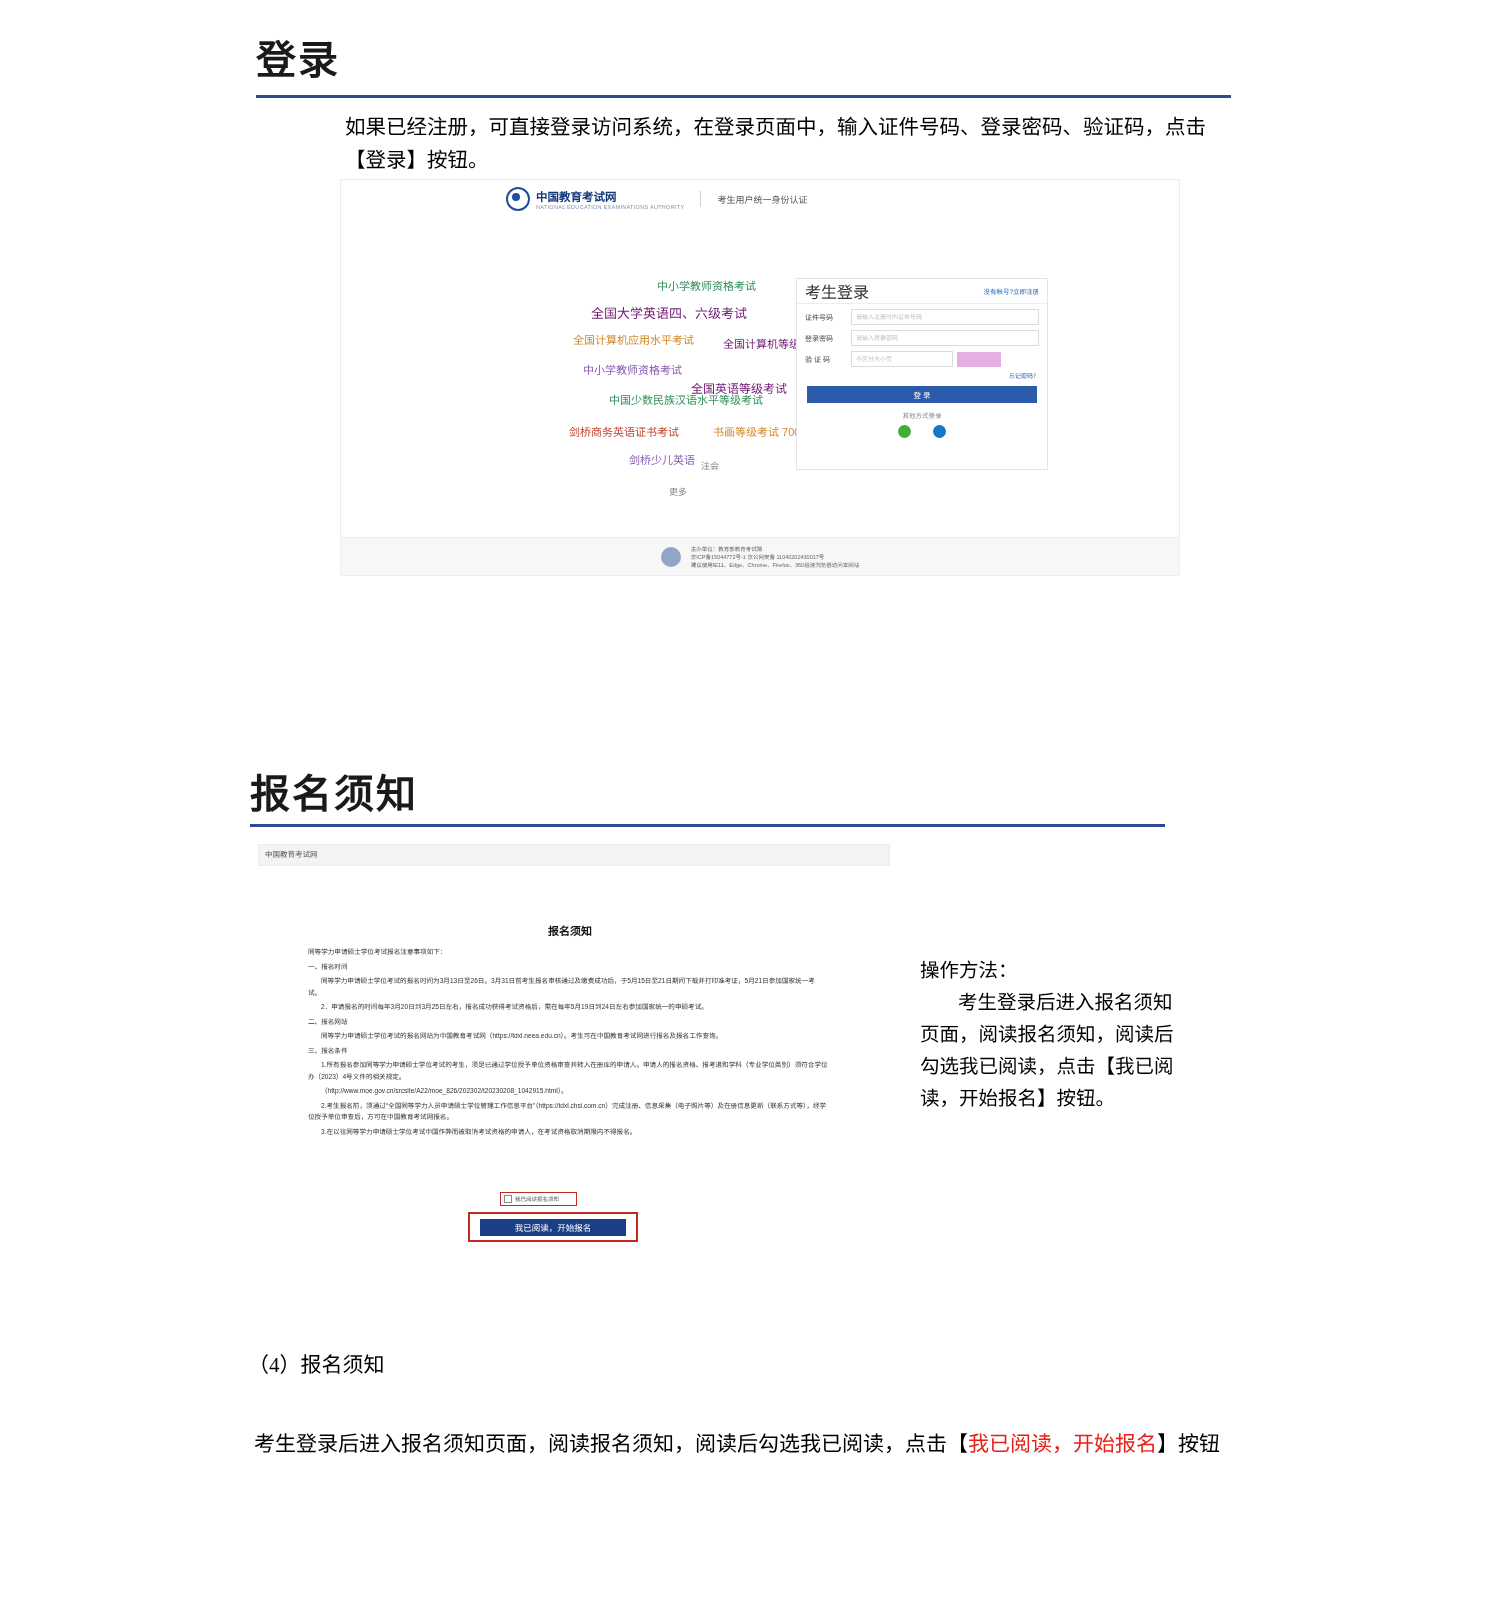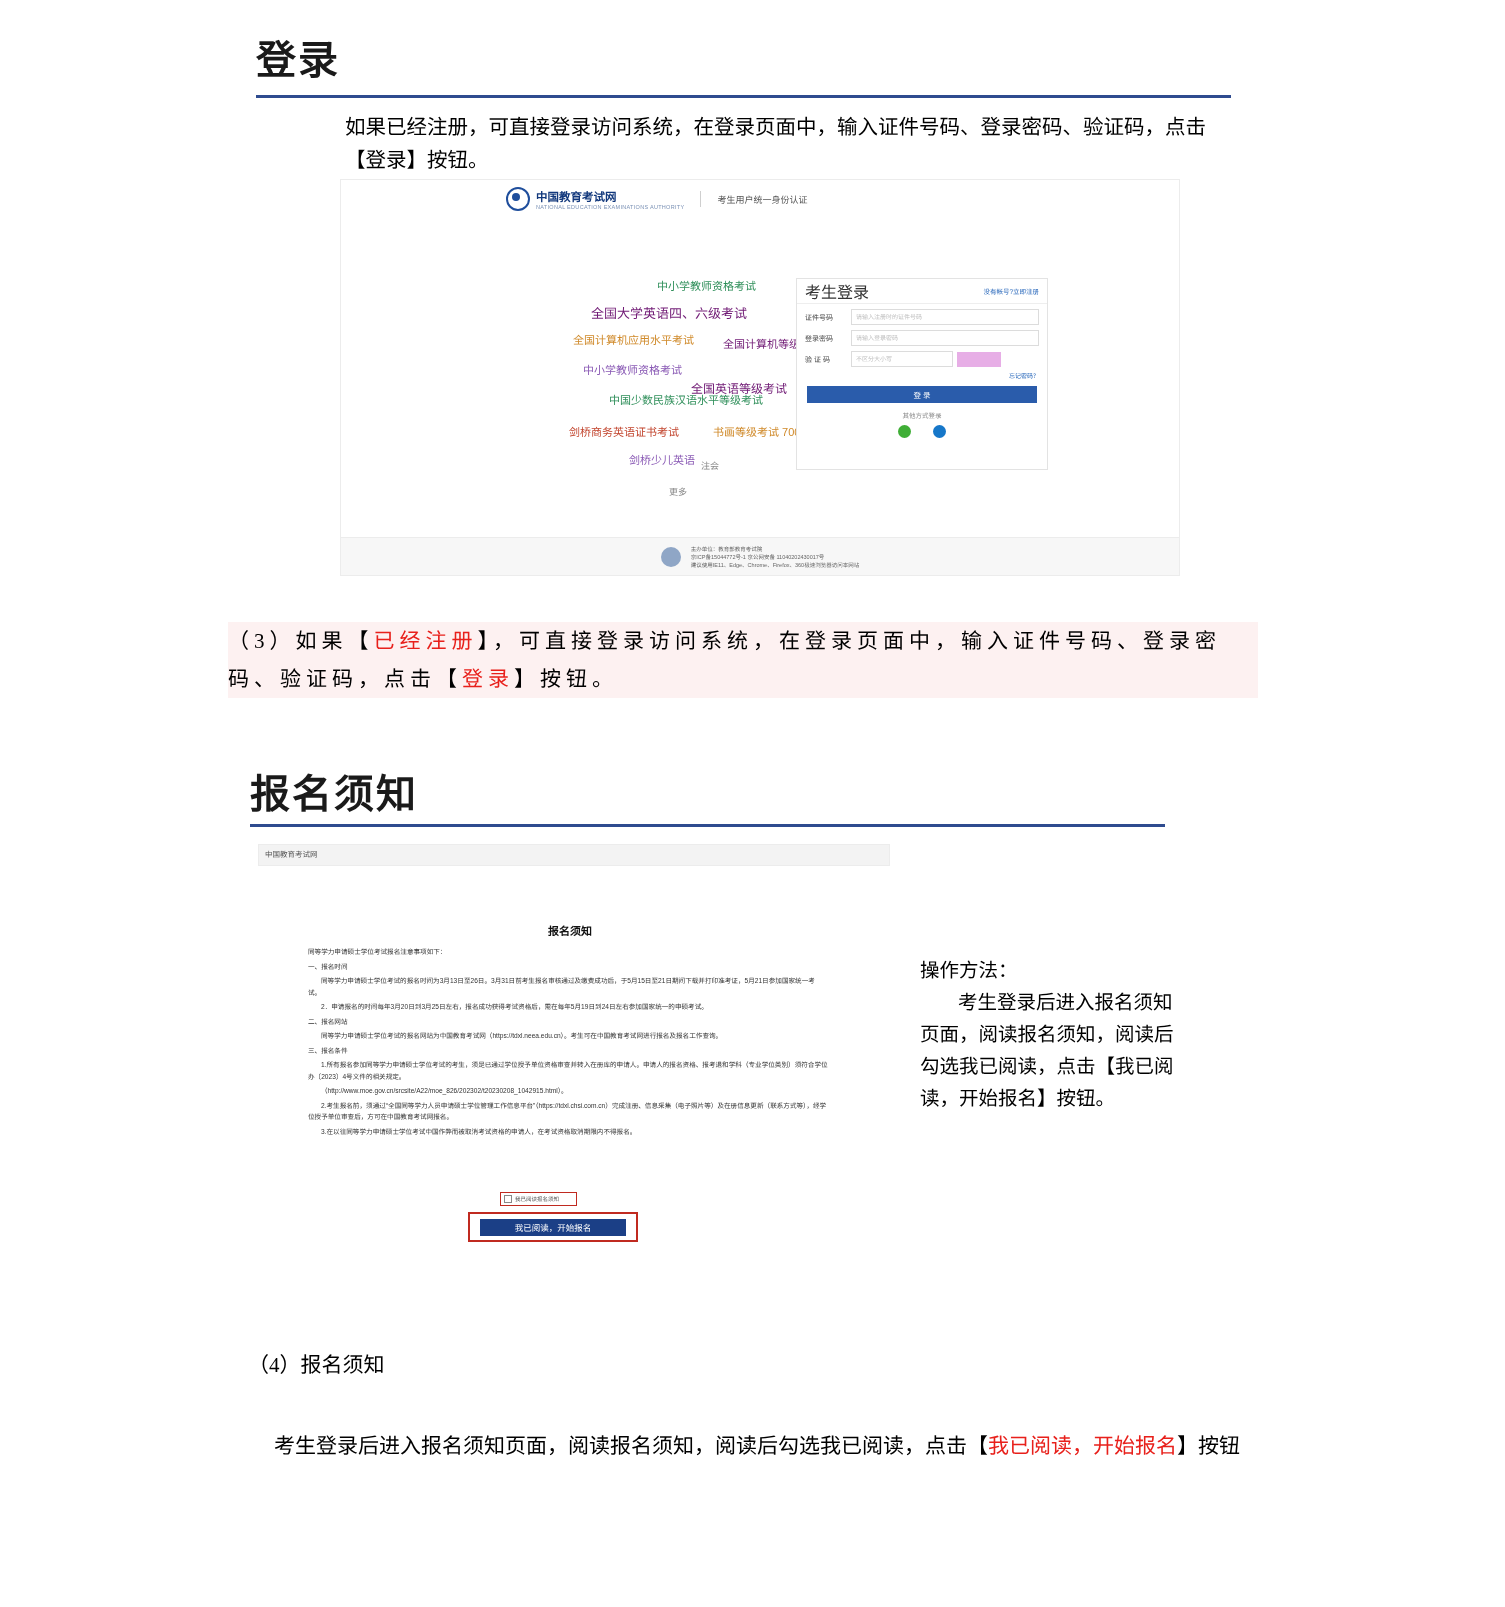--- a/index.html
+++ b/index.html
@@ -88,25 +88,26 @@
 
   #para4-label {
     position: absolute;
     left: 248px;
     top: 1348px;
     font-size: 21px;
     color: #000;
   }
   #para4-body {
     position: absolute;
-    left: 232px;
+    left: 212px;
     top: 1425px;
     width: 1040px;
     font-size: 21px;
     line-height: 42px;
+    font-family: Liberation Mono, monospace;
   }
   #para4-body .indent { display: inline-block; width: 42px; }
   #para4-body .red { color: #e8201b; }
 
   
   #op-method {
     position: absolute;
     left: 920px;
     top: 955px;
     width: 260px;
@@ -344,23 +345,20 @@
     <div class="foot-area">
       <span class="foot-seal"></span>
       <span class="foot-lines">
         <span style="display:block">主办单位：教育部教育考试院</span>
         <span style="display:block">京ICP备15044772号-1  京公网安备 11040202430017号</span>
         <span style="display:block">建议使用IE11、Edge、Chrome、Firefox、360极速浏览器访问本网站</span>
       </span>
     </div>
   </div>
 
-  <div id="para3">
-    <span>（3）如果【</span><span class="red">已经注册</span><span>】，可直接登录访问系统，在登录页面中，输入证件号码、登录密码、验证码，点击【</span><span class="red">登录</span><span>】按钮。</span>
-  </div>
 
   <div class="section-title" id="notice-title">报名须知</div>
   <div class="title-rule" id="notice-rule"></div>
 
   <div id="shot-notice">
     <div class="nt-topbar">中国教育考试网</div>
 
 
     <div class="nt-title">报名须知</div>
 

